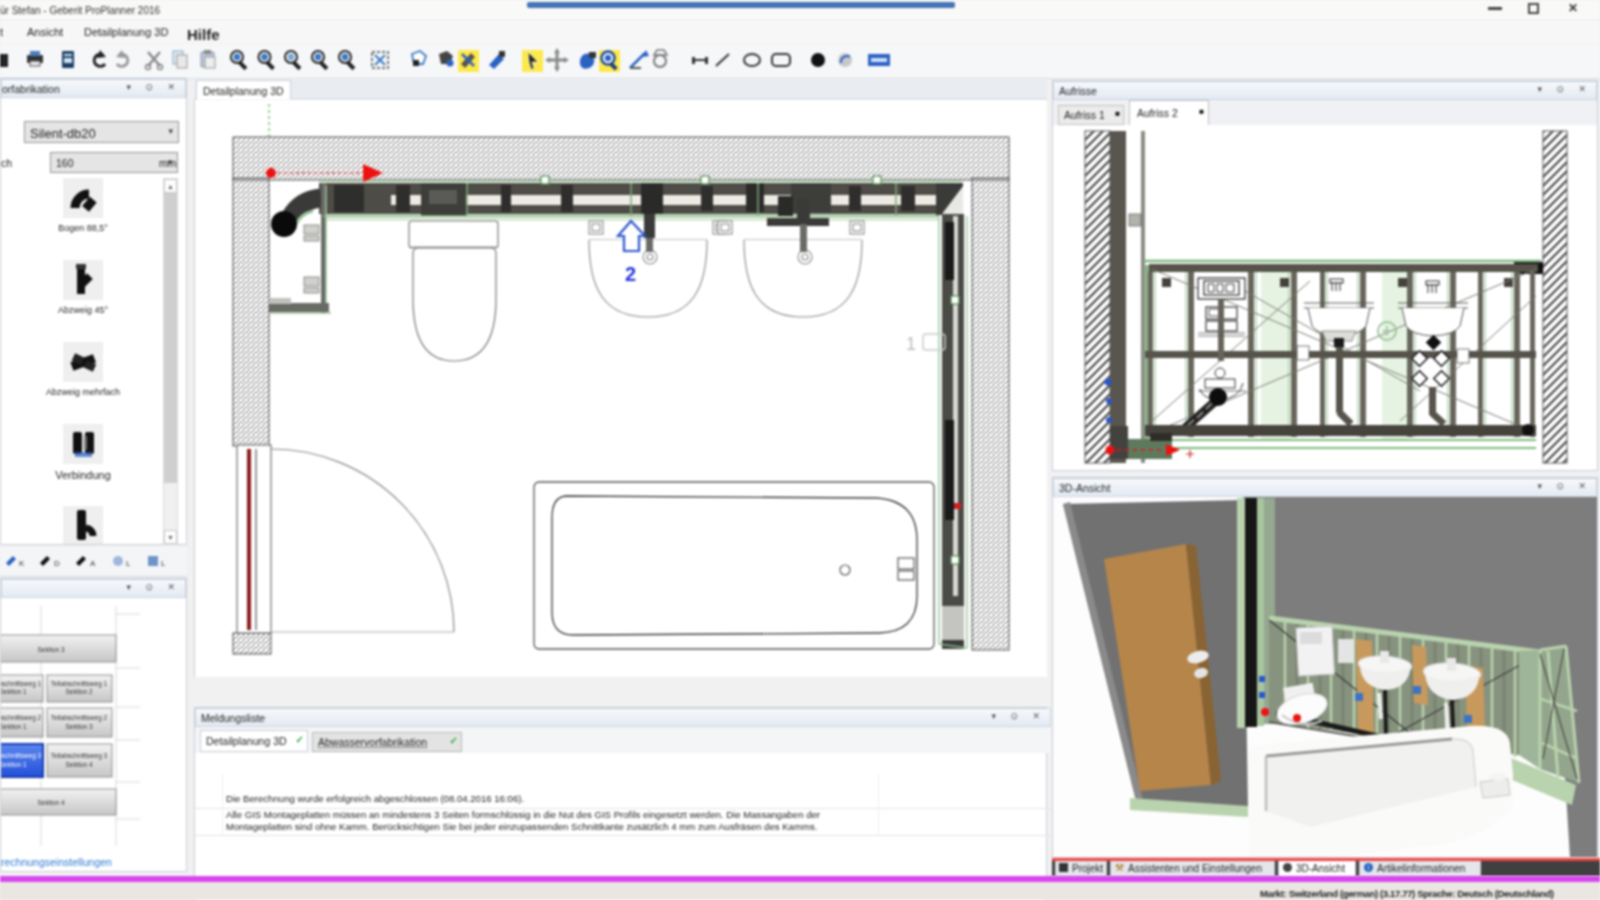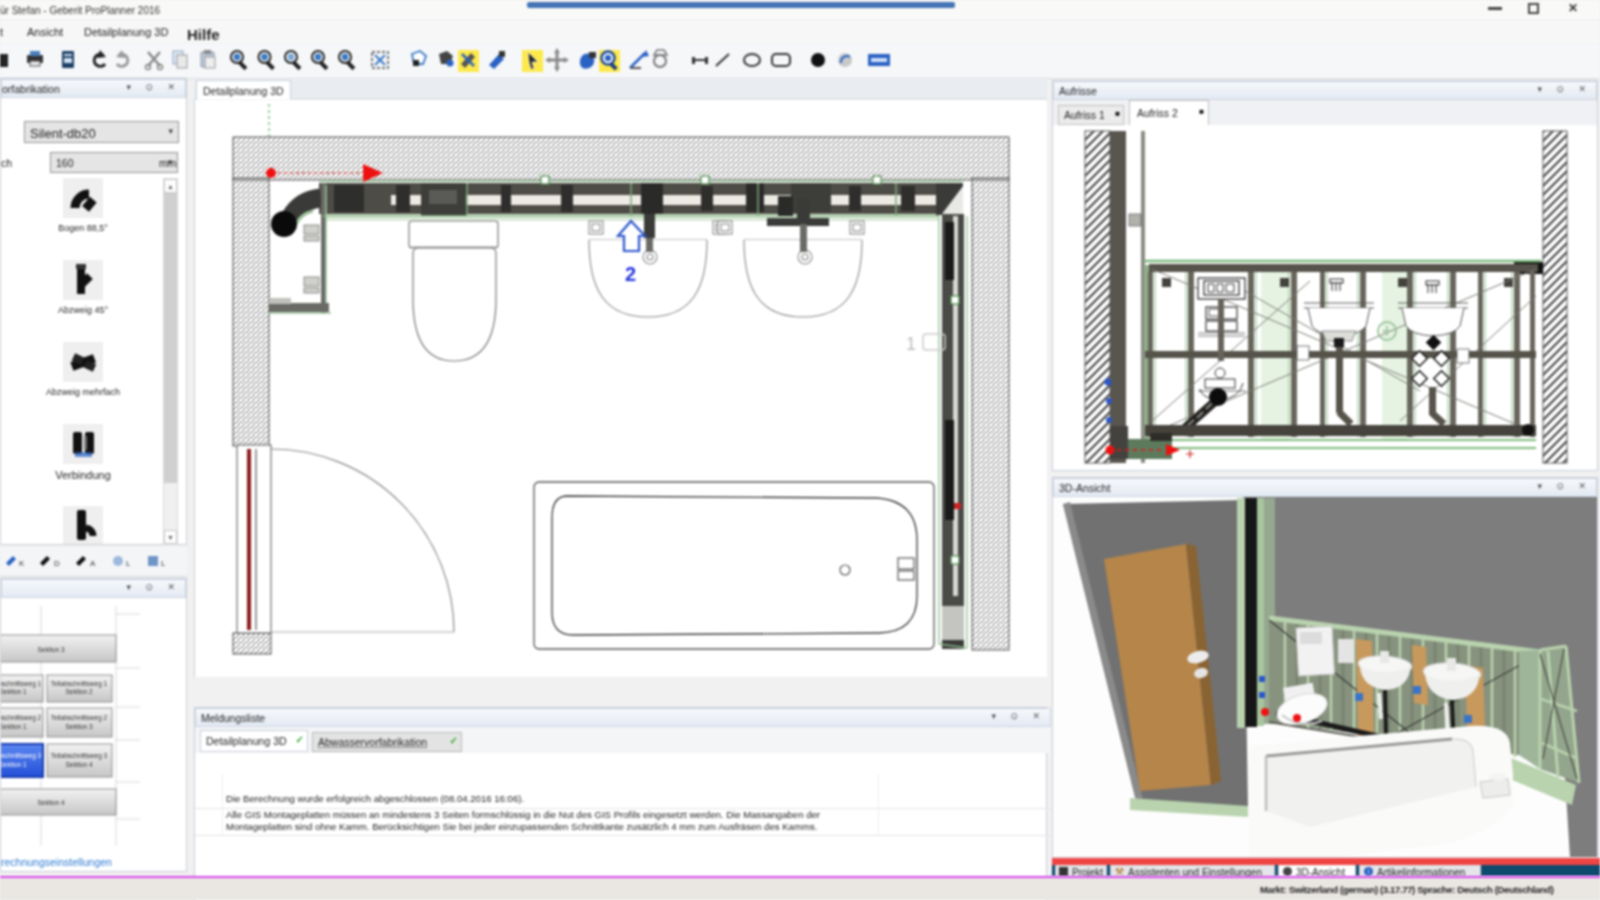--- a/index.html
+++ b/index.html
@@ -692,36 +692,36 @@
     <path d="M 1249 747 L 1470 727 Q 1508 725 1510 745 L 1513 775 L 1513 805 Q 1498 830 1452 844 L 1340 858 L 1249 858 Z" fill="#fafaf9"></path>
     <path d="M 1266 757 L 1452 740 Q 1472 739 1473 753 L 1476 788 L 1310 828 L 1266 812 Z" fill="#f1f1ef"></path>
     <path d="M 1266 757 L 1452 740" stroke="#9a9a98" stroke-width="3" fill="none"></path>
     <path d="M 1266 757 L 1266 812" stroke="#bdbdbb" stroke-width="2.5" fill="none"></path>
     <path d="M 1452 740 Q 1472 739 1473 753 L 1476 788" stroke="#d8d8d6" stroke-width="1.5" fill="none"></path>
     <path d="M 1480 783 L 1508 780 L 1510 796 L 1483 799 Z" fill="#ededec" stroke="#c8c8c6"></path>
     <ellipse cx="1498" cy="778" rx="9" ry="4" fill="#f4f4f3"></ellipse>
   </svg>
 </div>
 
-<div id="rtabs" class="abs" style="left:1052px;top:858px;width:548px;height:18px;background:#0c4a6e;border-top:7px solid #ef4444;box-sizing:border-box;font-size:10px;color:#222;">
+<div id="rtabs" class="abs" style="left:1052px;top:858px;width:548px;height:18px;background:#404040;border-top:3px solid #ef4444;box-sizing:border-box;font-size:10px;color:#222;">
   <div class="abs" style="left:3px;top:0px;width:52px;height:17px;background:#e4e6ea;border:1px solid #c4c8cf;border-top:none;box-sizing:border-box;">
     <span class="abs" style="left:3px;top:2px;width:9px;height:9px;background:#333;"></span>
     <span class="abs" style="left:16px;top:2px;">Projekt</span>
   </div>
   <div class="abs" style="left:58px;top:0px;width:165px;height:17px;background:#e4e6ea;border:1px solid #c4c8cf;border-top:none;box-sizing:border-box;">
     <span class="abs" style="left:4px;top:1px;color:#a86a10;">⚒</span>
     <span class="abs" style="left:17px;top:2px;">Assistenten und Einstellungen</span>
   </div>
   <div class="abs" style="left:226px;top:0px;width:78px;height:18px;background:#fff;border:1px solid #c4c8cf;border-top:none;box-sizing:border-box;">
     <span class="abs" style="left:4px;top:2px;width:9px;height:9px;background:#444;border-radius:50%;"></span>
     <span class="abs" style="left:17px;top:2px;">3D-Ansicht</span>
   </div>
   <div class="abs" style="left:307px;top:0px;width:122px;height:17px;background:#e4e6ea;border:1px solid #c4c8cf;border-top:none;box-sizing:border-box;">
     <span class="abs" style="left:4px;top:2px;width:9px;height:9px;background:#2a62c4;border-radius:50%;color:#fff;font-size:7px;text-align:center;line-height:9px;">i</span>
     <span class="abs" style="left:17px;top:2px;">Artikelinformationen</span>
   </div>
 </div>
 
-<div class="abs" style="left:0;top:876px;width:1600px;height:24px;background:#eae7e3;border-top:2px solid #d946ef;box-sizing:border-box;">
+<div class="abs" style="left:0;top:876px;width:1600px;height:24px;background:#eae7e3;border-top:6px solid #d946ef;box-sizing:border-box;">
   <div class="abs" style="left:1260px;top:6px;font-size:9.5px;color:#222;font-weight:bold;white-space:nowrap;letter-spacing:-0.35px;">Markt: Switzerland (german) (3.17.77) Sprache: Deutsch (Deutschland)</div>
 </div>
 
 </div>
 
 </body></html>

